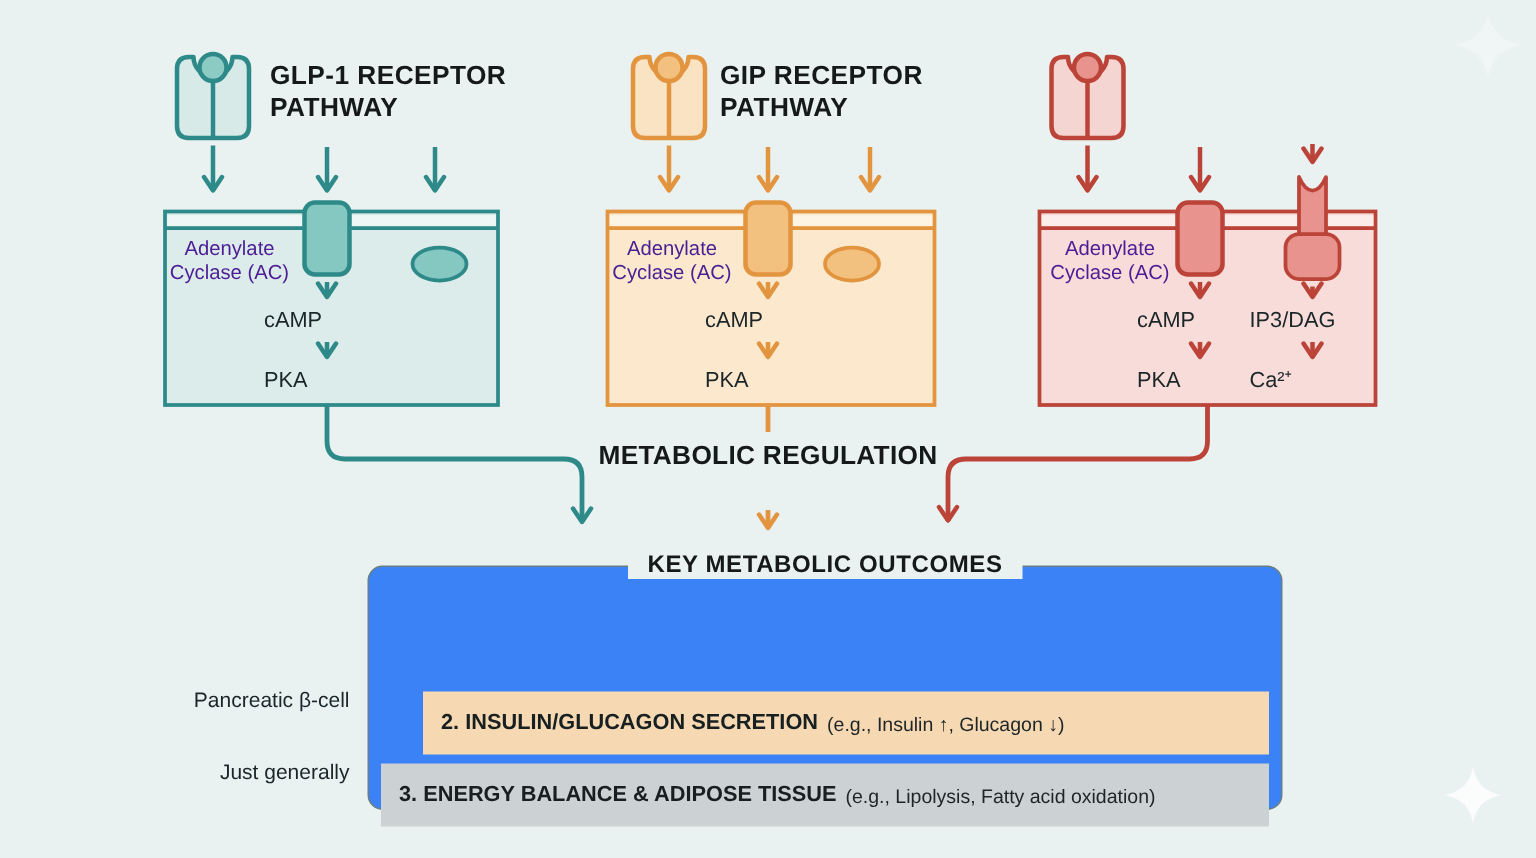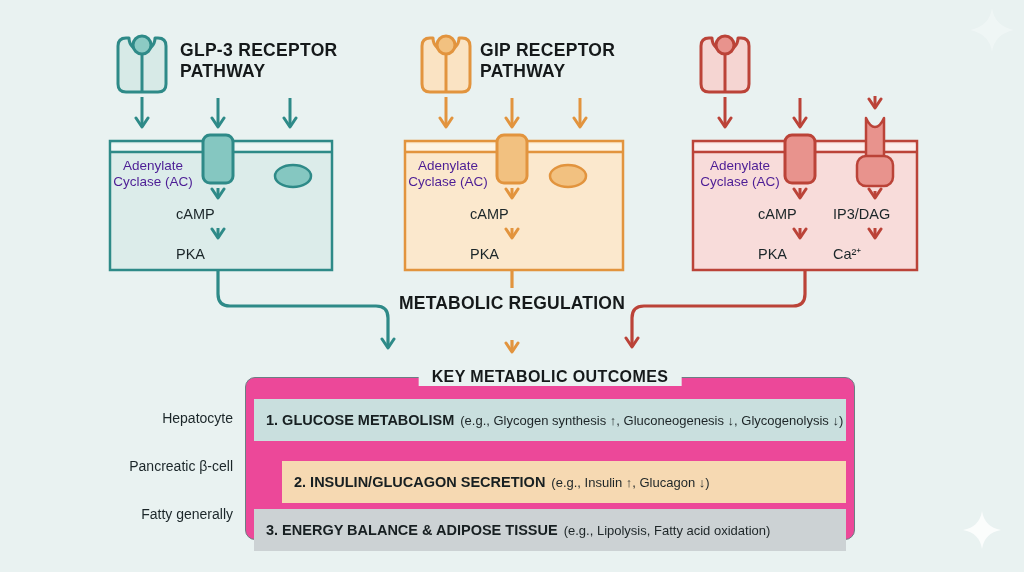--- a/index.html
+++ b/index.html
@@ -23,21 +23,21 @@
   .mol{
     width:84px; text-align:left; font-size:14.5px; line-height:17px;
     color:#1b2629; font-weight:500; white-space:nowrap;
   }
   .converge{
     width:380px; text-align:center; font-weight:700; font-size:17.5px;
     line-height:22px; letter-spacing:.2px; color:#15191a;
   }
   .outcomes-box{
     position:absolute; left:245px; top:377px; width:610px; height:163px;
-    border:1.6px solid #6b7e83; border-radius:10px; background:#ec4899;
+    border:1.6px solid #6b7e83; border-radius:10px; background:#3b82f6;
     box-sizing:border-box;
   }
   .outcomes-title{
     position:absolute; top:-10px; left:50%; transform:translateX(-50%);
     background:#e9f2f1; padding:0 13px; font-weight:700; font-size:16px;
     letter-spacing:.4px; white-space:nowrap; color:#15191a;
   }
   .outcome-row{
     position:absolute; left:8px; right:8px; height:42px;
     display:flex; align-items:center; padding-left:12px; box-sizing:border-box;
@@ -141,21 +141,21 @@
       <line x1="875" y1="191" x2="875" y2="198" stroke="#bb4338" stroke-width="3" marker-end="url(#ah-red)"></line>
       <line x1="875" y1="228" x2="875" y2="238" stroke="#bb4338" stroke-width="3" marker-end="url(#ah-red)"></line>
       <path d="M805,270 L805,294 Q805,306 793,306 L644,306 Q632,306 632,318 L632,347" fill="none" stroke="#bb4338" stroke-width="3.2" marker-end="url(#ah-red)"></path>
     </g>
 
     <path d="M982,511 Q984.5,527 1001,530 Q984.5,533 982,549 Q979.5,533 963,530 Q979.5,527 982,511 Z" fill="#ffffff" opacity="0.8"></path>
     <path d="M992,8 Q994.5,26 1014,30 Q994.5,34 992,52 Q989.5,34 970,30 Q989.5,26 992,8 Z" fill="#ffffff" opacity="0.3"></path>
   </svg>
 
   <div class="abs hdr" style="left:180px; top:40px;">
-    <div>GLP-3 RECEPTOR</div>
+    <div>GLP-1 RECEPTOR</div>
     <div>PATHWAY</div>
   </div>
   <div class="abs hdr" style="left:480px; top:40px;">
     <div>GIP RECEPTOR</div>
     <div>PATHWAY</div>
   </div>
 
   <div class="abs enzyme" style="left:101px; top:158px;">Adenylate Cyclase (AC)</div>
   <div class="abs enzyme" style="left:396px; top:158px;">Adenylate Cyclase (AC)</div>
   <div class="abs enzyme" style="left:688px; top:158px;">Adenylate Cyclase (AC)</div>
@@ -170,31 +170,26 @@
   <div class="abs mol" style="left:758px; top:246px;">PKA</div>
   <div class="abs mol" style="left:833px; top:206px;">IP3/DAG</div>
   <div class="abs mol" style="left:833px; top:246px;">Ca²⁺</div>
 
   <div class="abs converge" style="left:322px; top:292px;">
     <div>METABOLIC REGULATION</div>
   </div>
 
   <div class="outcomes-box">
     <div class="outcomes-title">KEY METABOLIC OUTCOMES</div>
-    <div class="outcome-row row-1">
-      <span class="heading">1. GLUCOSE METABOLISM</span>
-      <span class="detail">(e.g., Glycogen synthesis ↑, Gluconeogenesis ↓, Glycogenolysis ↓)</span>
-    </div>
     <div class="outcome-row row-2">
       <span class="heading">2. INSULIN/GLUCAGON SECRETION</span>
       <span class="detail">(e.g., Insulin ↑, Glucagon ↓)</span>
     </div>
     <div class="outcome-row row-3">
       <span class="heading">3. ENERGY BALANCE &amp; ADIPOSE TISSUE</span>
       <span class="detail">(e.g., Lipolysis, Fatty acid oxidation)</span>
     </div>
   </div>
 
-  <div class="side-label" style="top:410px;">Hepatocyte</div>
   <div class="side-label" style="top:458px;">Pancreatic β-cell</div>
-  <div class="side-label" style="top:506px;">Fatty generally</div>
+  <div class="side-label" style="top:506px;">Just generally</div>
 
 </div>
 
 </body></html>

